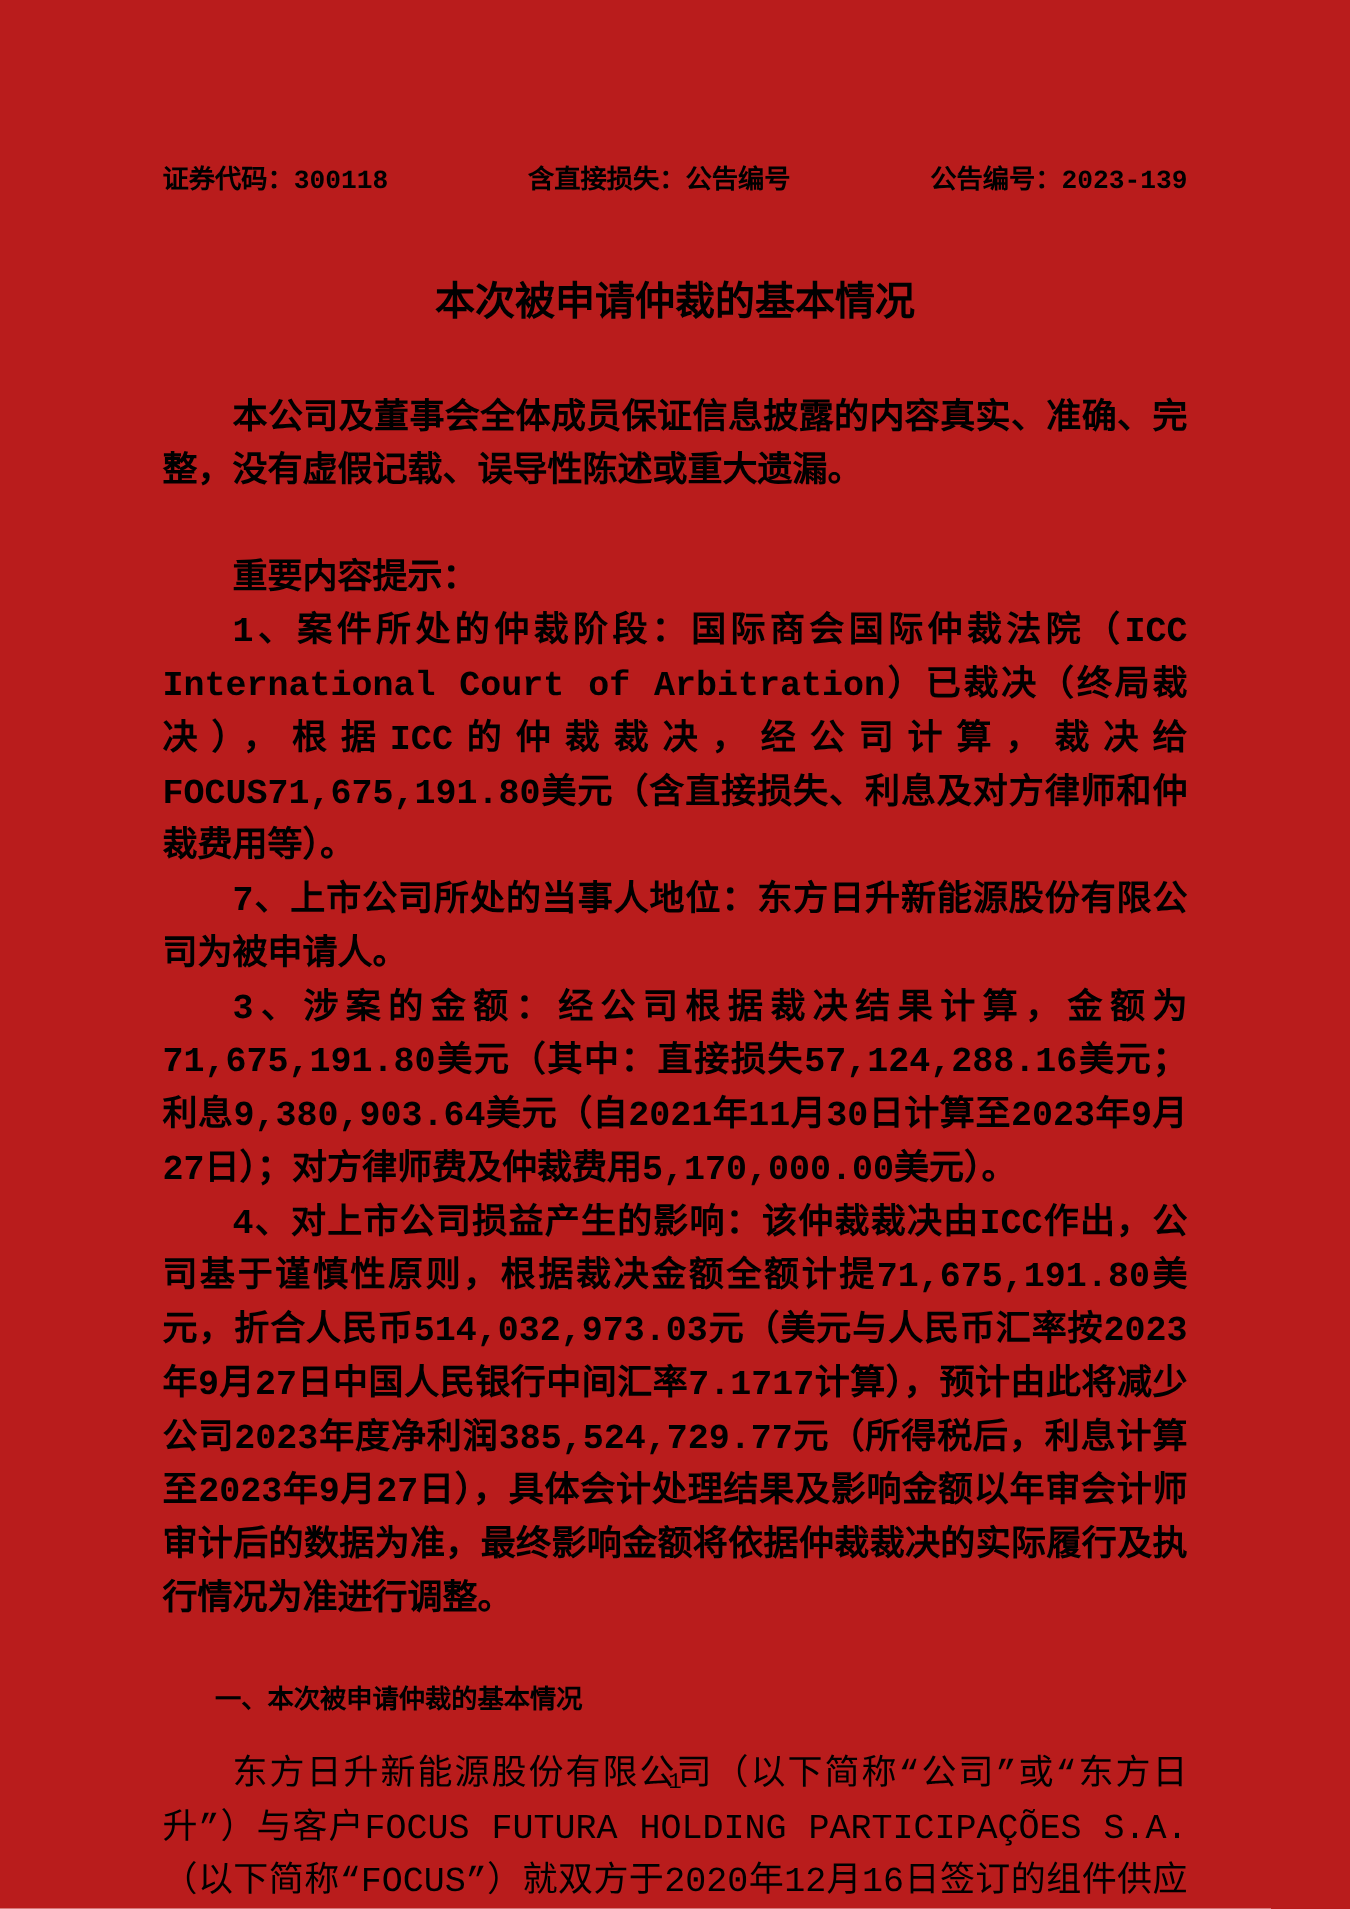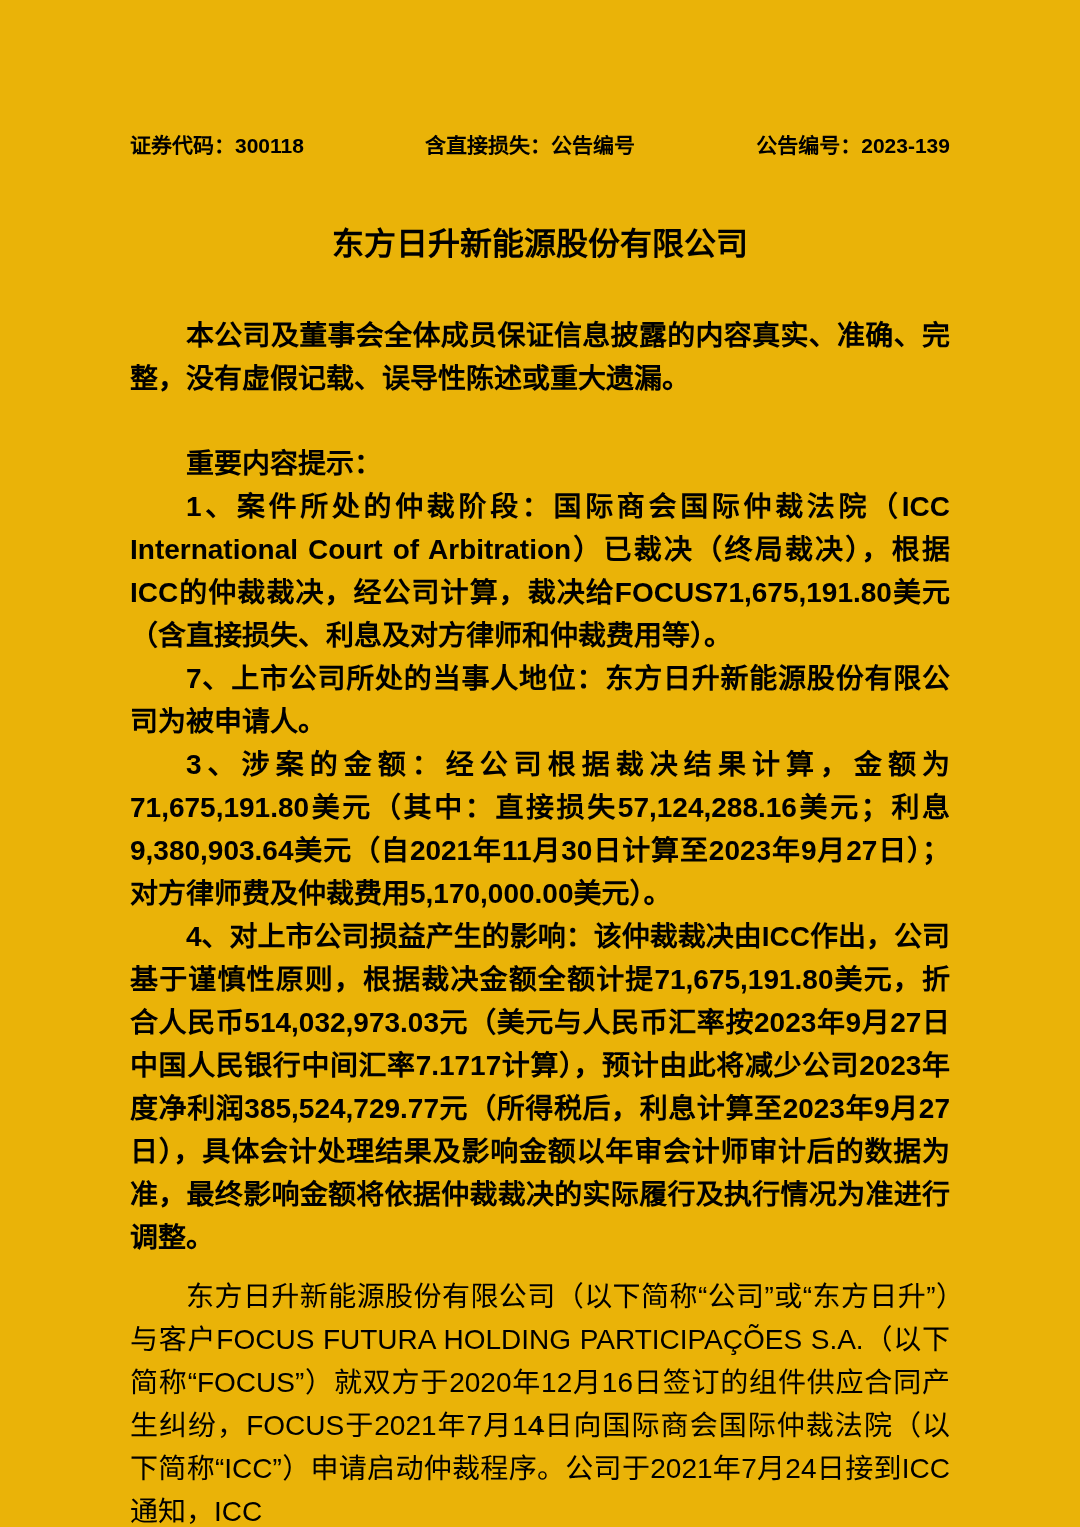--- a/index.html
+++ b/index.html
@@ -1,23 +1,23 @@
 <!DOCTYPE html>
 <html lang="zh-CN"><head>
 <meta charset="utf-8">
 <style>
   * { margin: 0; padding: 0; box-sizing: border-box; }
   html, body { background: #ffffff; }
   .page {
     position: relative;
     width: 1080px;
     height: 1527px;
-    background: #eab308;
+    background: #b91c1c;
     color: #000000;
-    font-family: Liberation Sans, sans-serif;
+    font-family: Liberation Mono, monospace;
     overflow: hidden;
     margin: 0 auto;
   }
   .content {
     padding: 132px 130px 0 130px;
   }
   .doc-header {
     display: flex;
     justify-content: space-between;
     align-items: baseline;
@@ -70,31 +70,32 @@
 <div class="page">
   <div class="content">
 
     <div class="doc-header">
       <span><span>证券代码：</span><span>300118</span></span>
       <span><span>含直接损失：</span><span>公告编号</span></span>
       <span><span>公告编号：</span><span>2023-139</span></span>
     </div>
 
     <div class="doc-title">
-      <div>东方日升新能源股份有限公司</div>
+      <div>本次被申请仲裁的基本情况</div>
     </div>
 
     <p class="body-text indent statement">本公司及董事会全体成员保证信息披露的内容真实、准确、完整，没有虚假记载、误导性陈述或重大遗漏。</p>
 
     <p class="body-text indent notice-heading">重要内容提示：</p>
 
     <p class="body-text indent">1、案件所处的仲裁阶段：国际商会国际仲裁法院（ICC International Court of Arbitration）已裁决（终局裁决），根据ICC的仲裁裁决，经公司计算，裁决给FOCUS71,675,191.80美元（含直接损失、利息及对方律师和仲裁费用等）。</p>
     <p class="body-text indent">7、上市公司所处的当事人地位：东方日升新能源股份有限公司为被申请人。</p>
     <p class="body-text indent">3、涉案的金额：经公司根据裁决结果计算，金额为71,675,191.80美元（其中：直接损失57,124,288.16美元；利息9,380,903.64美元（自2021年11月30日计算至2023年9月27日）；对方律师费及仲裁费用5,170,000.00美元）。</p>
     <p class="body-text indent">4、对上市公司损益产生的影响：该仲裁裁决由ICC作出，公司基于谨慎性原则，根据裁决金额全额计提71,675,191.80美元，折合人民币514,032,973.03元（美元与人民币汇率按2023年9月27日中国人民银行中间汇率7.1717计算），预计由此将减少公司2023年度净利润385,524,729.77元（所得税后，利息计算至2023年9月27日），具体会计处理结果及影响金额以年审会计师审计后的数据为准，最终影响金额将依据仲裁裁决的实际履行及执行情况为准进行调整。</p>
 
+    <h2 class="section-heading">一、本次被申请仲裁的基本情况</h2>
 
     <p class="body-text indent section-para">东方日升新能源股份有限公司（以下简称“公司”或“东方日升”）与客户FOCUS FUTURA HOLDING PARTICIPAÇÕES S.A.（以下简称“FOCUS”）就双方于2020年12月16日签订的组件供应合同产生纠纷，FOCUS于2021年7月14日向国际商会国际仲裁法院（以下简称“ICC”）申请启动仲裁程序。公司于2021年7月24日接到ICC通知，ICC</p>
 
   </div>
 
   <div class="page-number">1</div>
 </div>
 
 </body></html>

